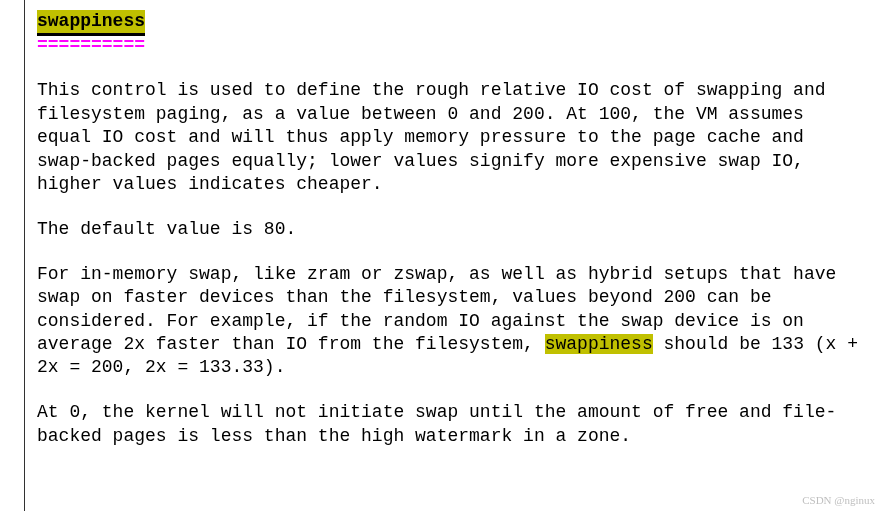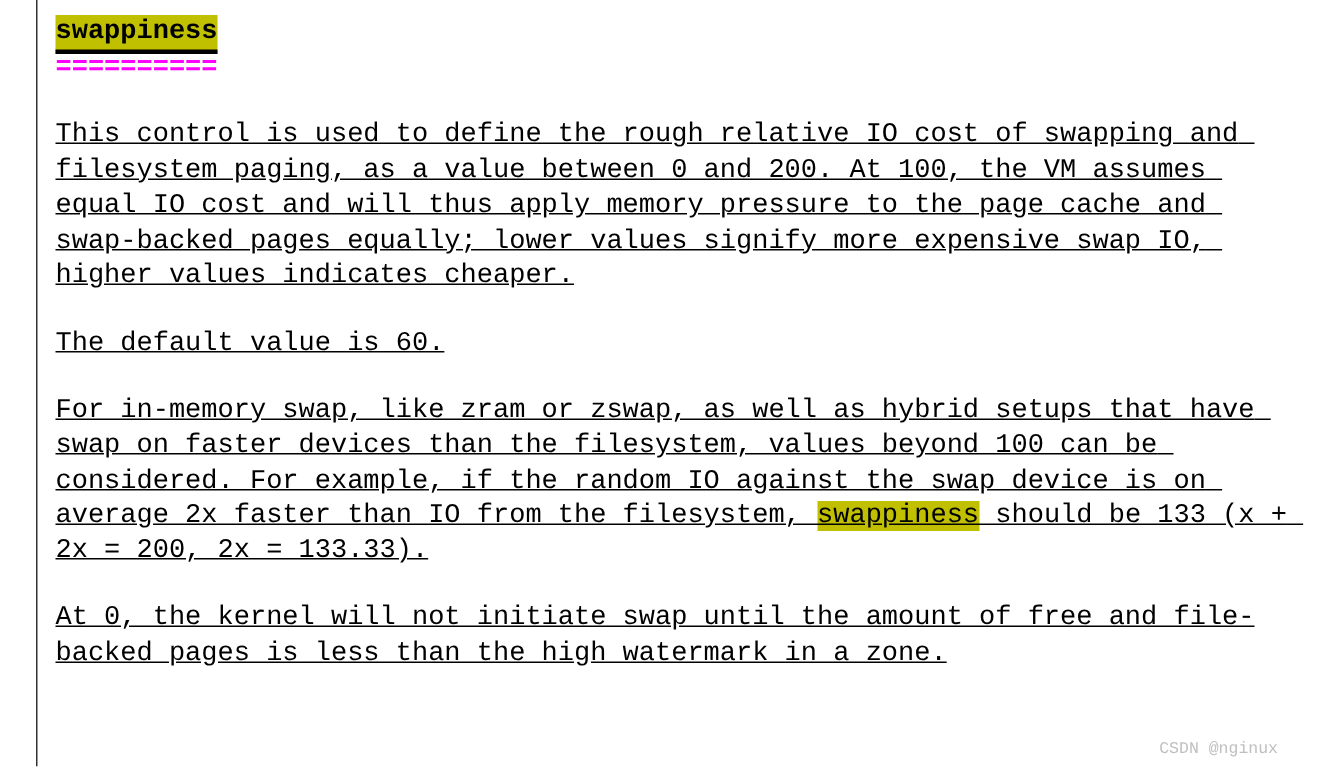--- a/index.html
+++ b/index.html
@@ -31,44 +31,43 @@
     .underline {
       color: #ff00ff;
       font-weight: bold;
       margin-top: -2px;
     }
     .para {
       margin-top: 1.2em;
       color: #000;
       white-space: pre-wrap;
       word-wrap: break-word;
-      text-decoration: underline;
     }
     .hl {
       background: #c0c000;
     }
     .watermark {
       position: absolute;
       bottom: 4px;
-      right: 26px;
+      right: 3px;
       font-size: 11px;
       color: #bfbfbf;
-      font-family: Liberation Mono, monospace;
+      font-family: Liberation Serif, serif;
     }
   </style>
 </head>
 <body>
 
 <div class="content">
   <span class="title">swappiness</span>
   <div class="underline">==========</div>
 
   <div class="para">This control is used to define the rough relative IO cost of swapping and filesystem paging, as a value between 0 and 200. At 100, the VM assumes equal IO cost and will thus apply memory pressure to the page cache and swap-backed pages equally; lower values signify more expensive swap IO, higher values indicates cheaper.</div>
 
 
-  <div class="para">The default value is 60.</div>
+  <div class="para">The default value is 80.</div>
 
-  <div class="para"><span>For in-memory swap, like zram or zswap, as well as hybrid setups that have swap on faster devices than the filesystem, values beyond 100 can be considered. For example, if the random IO against the swap device is on average 2x faster than IO from the filesystem, </span><span class="hl">swappiness</span><span> should be 133 (x + 2x = 200, 2x = 133.33).</span></div>
+  <div class="para"><span>For in-memory swap, like zram or zswap, as well as hybrid setups that have swap on faster devices than the filesystem, values beyond 200 can be considered. For example, if the random IO against the swap device is on average 2x faster than IO from the filesystem, </span><span class="hl">swappiness</span><span> should be 133 (x + 2x = 200, 2x = 133.33).</span></div>
 
   <div class="para">At 0, the kernel will not initiate swap until the amount of free and file-backed pages is less than the high watermark in a zone.</div>
 </div>
 
 <div class="watermark">CSDN @nginux</div>
 
 </body></html>

